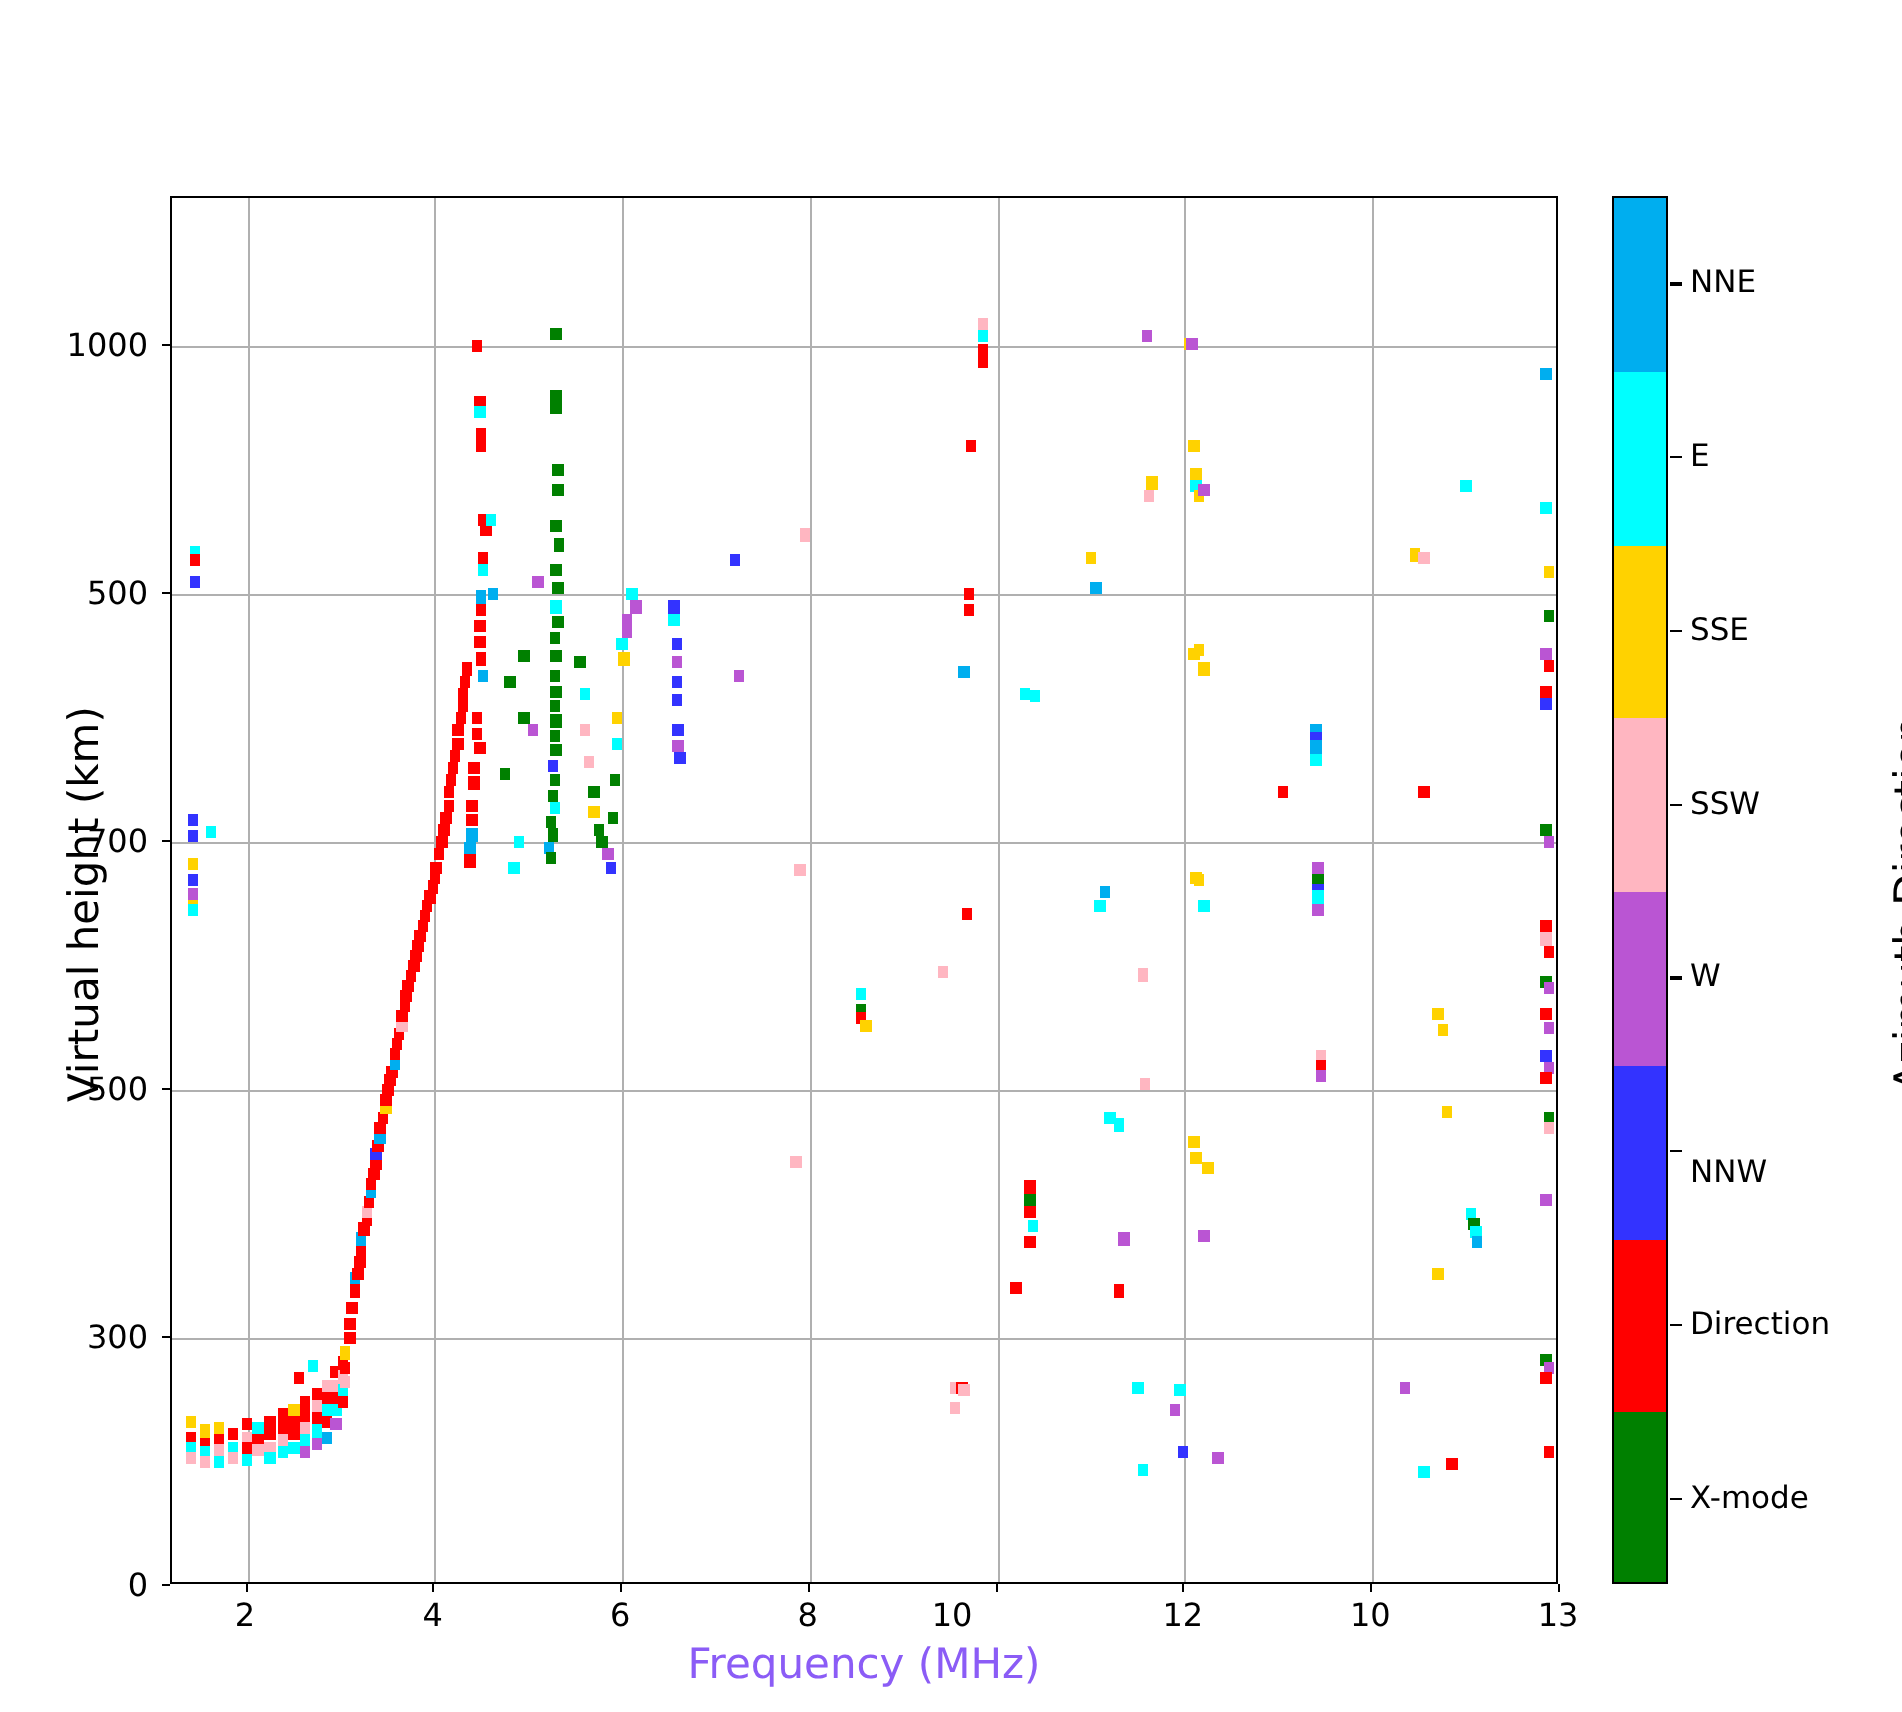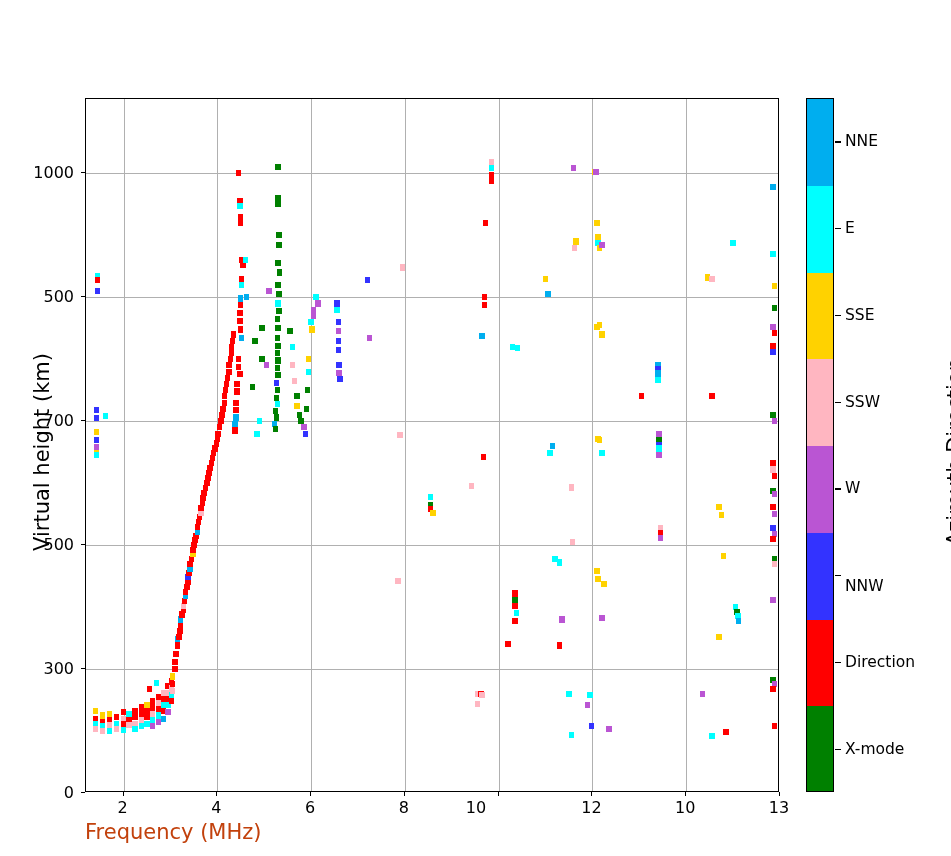--- a/index.html
+++ b/index.html
@@ -86,23 +86,23 @@
     color: #000;
     text-align: right;
     width: 60px;
     left: 14px;
   }
   #xlabel {
     position: absolute;
     left: 85px;
     top: 820px;
     width: 694px;
-    text-align: left;
+    text-align: center;
     font-size: 21px;
-    color: #c2410c;
+    color: #8b5cf6;
   }
   #ylabel {
     position: absolute;
     left: -108px;
     top: 440px;
     width: 300px;
     text-align: center;
     font-size: 21px;
     color: #000;
     transform: rotate(-90deg);

